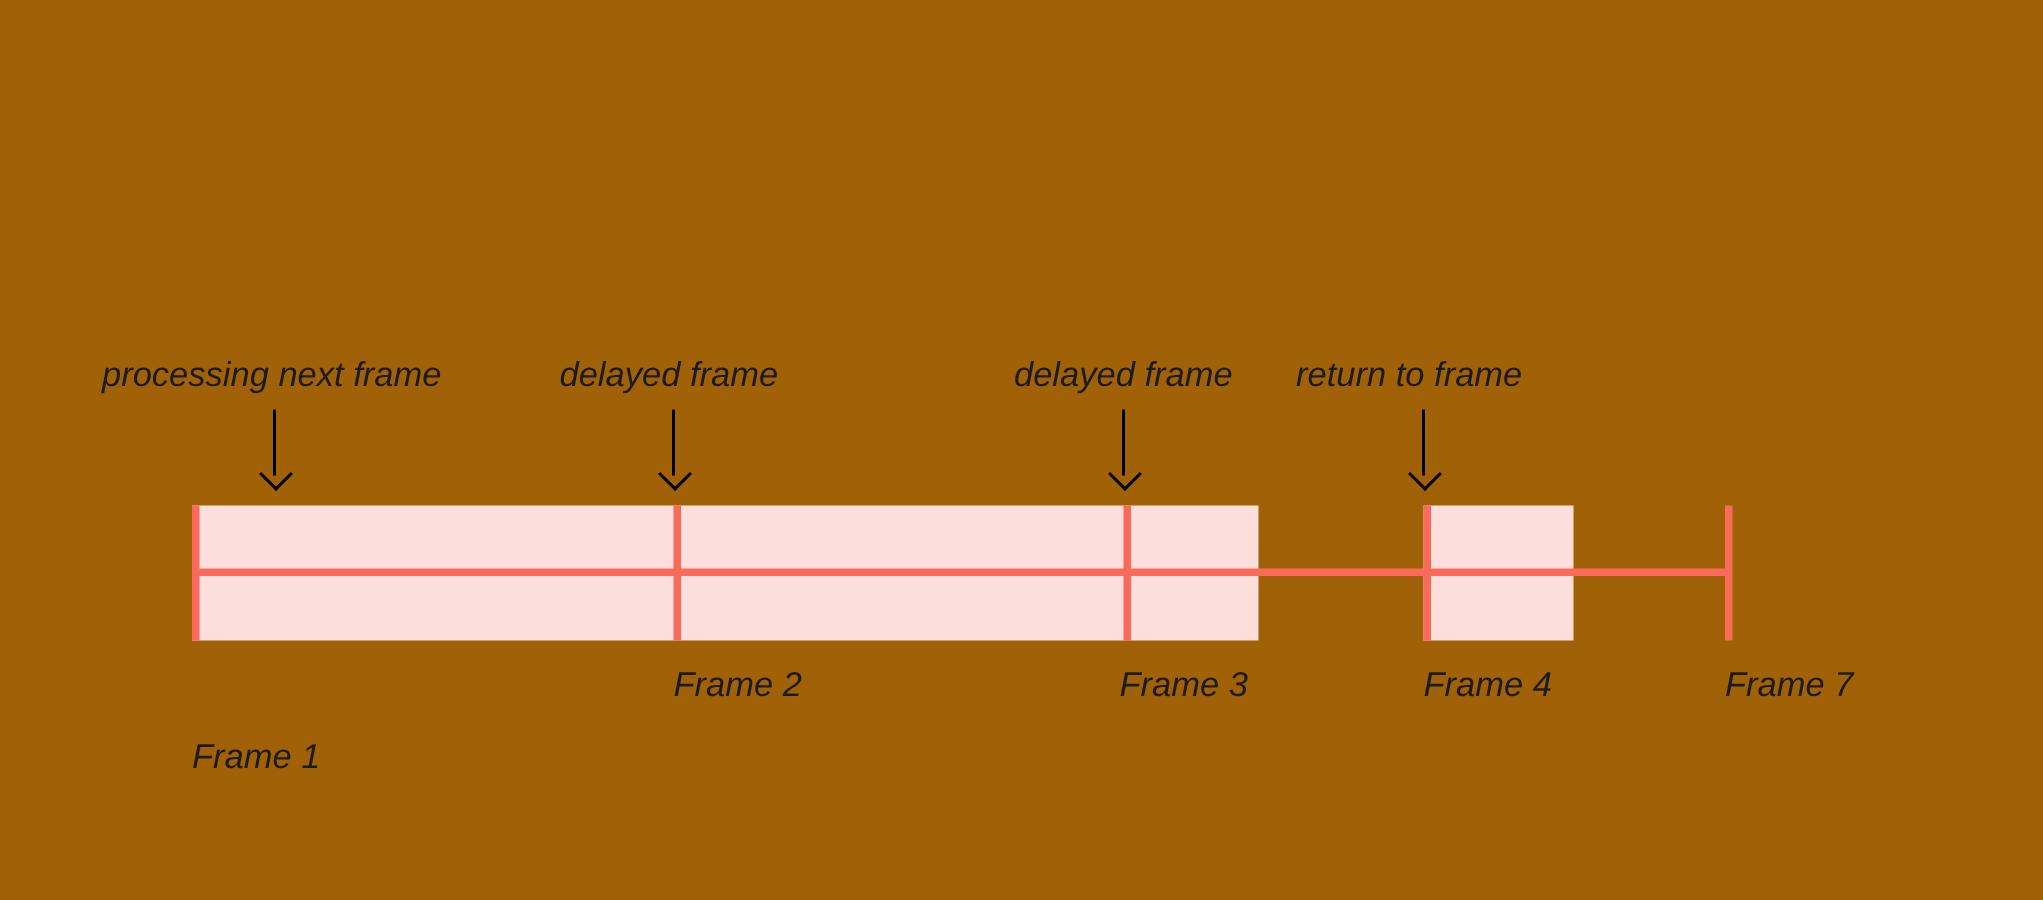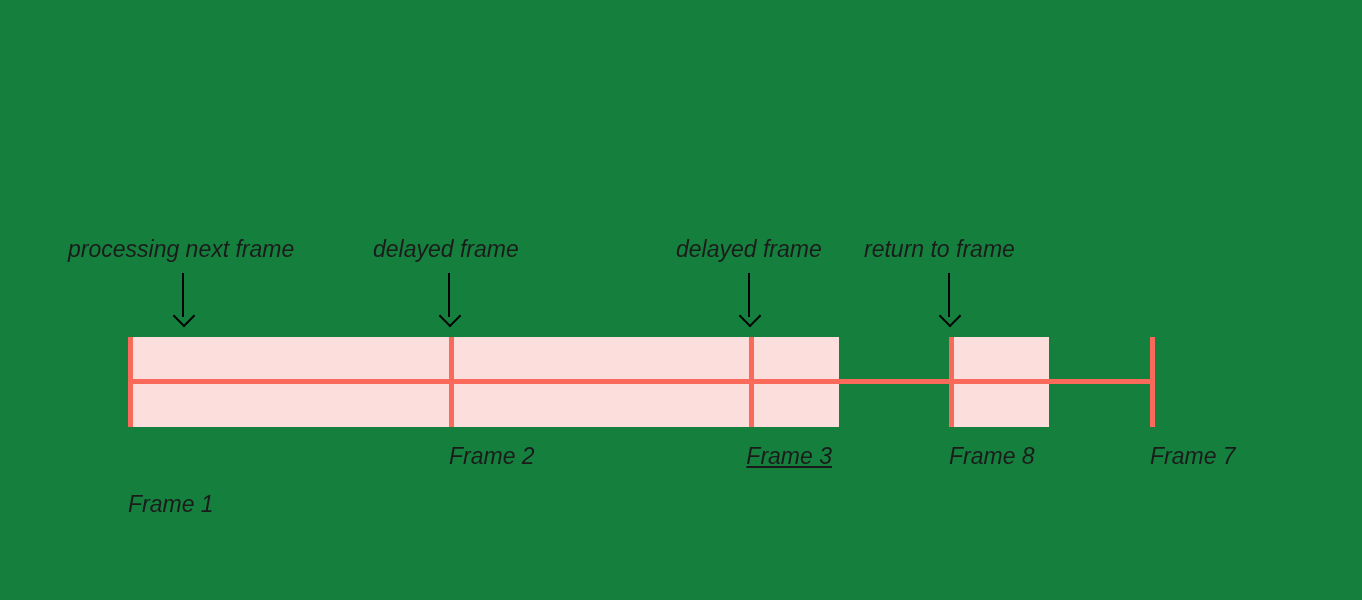--- a/index.html
+++ b/index.html
@@ -77,21 +77,21 @@
     font-style: italic;
     font-size: 23px;
     line-height: 26px;
     color: #1b1b1b;
     white-space: nowrap;
   }
 </style>
 </head>
 <body>
 
-<div id="diagram" style="background: #15803d;">
+<div id="diagram" style="background: #a16207;">
 
   <div class="annotation-label" style="left: 68px; top: 236px; color: rgb(27, 27, 27);">processing next frame</div>
   <div class="annotation-label" style="left: 373px; top: 236px; color: rgb(27, 27, 27);">delayed frame</div>
   <div class="annotation-label" style="left: 676px; top: 236px; color: rgb(27, 27, 27);">delayed frame</div>
   <div class="annotation-label" style="left: 864px; top: 236px; color: rgb(27, 27, 27);">return to frame</div>
 
   <div class="arrow" style="left: 171px; top: 273px; height: 53px;">
     <div class="shaft" style="height: 44px; background: rgb(0, 0, 0);"></div>
     <div class="head" style="top: 35px; border-left-color: rgb(0, 0, 0); border-bottom-color: rgb(0, 0, 0);"></div>
   </div>
@@ -114,17 +114,17 @@
     <div class="axis-line" style="left: 128px; top: 379px; width: 1025px; background: rgb(249, 106, 90);"></div>
     <div class="tick" style="left: 128px; top: 337px; height: 90px; background: rgb(249, 106, 90);"></div>
     <div class="tick" style="left: 449px; top: 337px; height: 90px; background: rgb(249, 106, 90);"></div>
     <div class="tick" style="left: 749px; top: 337px; height: 90px; background: rgb(249, 106, 90);"></div>
     <div class="tick" style="left: 949px; top: 337px; height: 90px; background: rgb(249, 106, 90);"></div>
     <div class="tick" style="left: 1150px; top: 337px; height: 90px; background: rgb(249, 106, 90);"></div>
   </div>
 
   <div class="frame-label" style="top: 443px; color: rgb(27, 27, 27); left: 128px; margin-top: 48px;">Frame 1</div>
   <div class="frame-label" style="top: 443px; color: rgb(27, 27, 27); left: 449px;">Frame 2</div>
-  <div class="frame-label" style="top: 443px; color: rgb(27, 27, 27); left: auto; right: 530px; text-decoration: underline;">Frame 3</div>
-  <div class="frame-label" style="top: 443px; color: rgb(27, 27, 27); left: 949px;">Frame 8</div>
+  <div class="frame-label" style="top: 443px; color: rgb(27, 27, 27); left: auto; right: 530px;">Frame 3</div>
+  <div class="frame-label" style="top: 443px; color: rgb(27, 27, 27); left: 949px;">Frame 4</div>
   <div class="frame-label" style="top: 443px; color: rgb(27, 27, 27); left: 1150px;">Frame 7</div>
 
 </div>
 
 </body></html>

